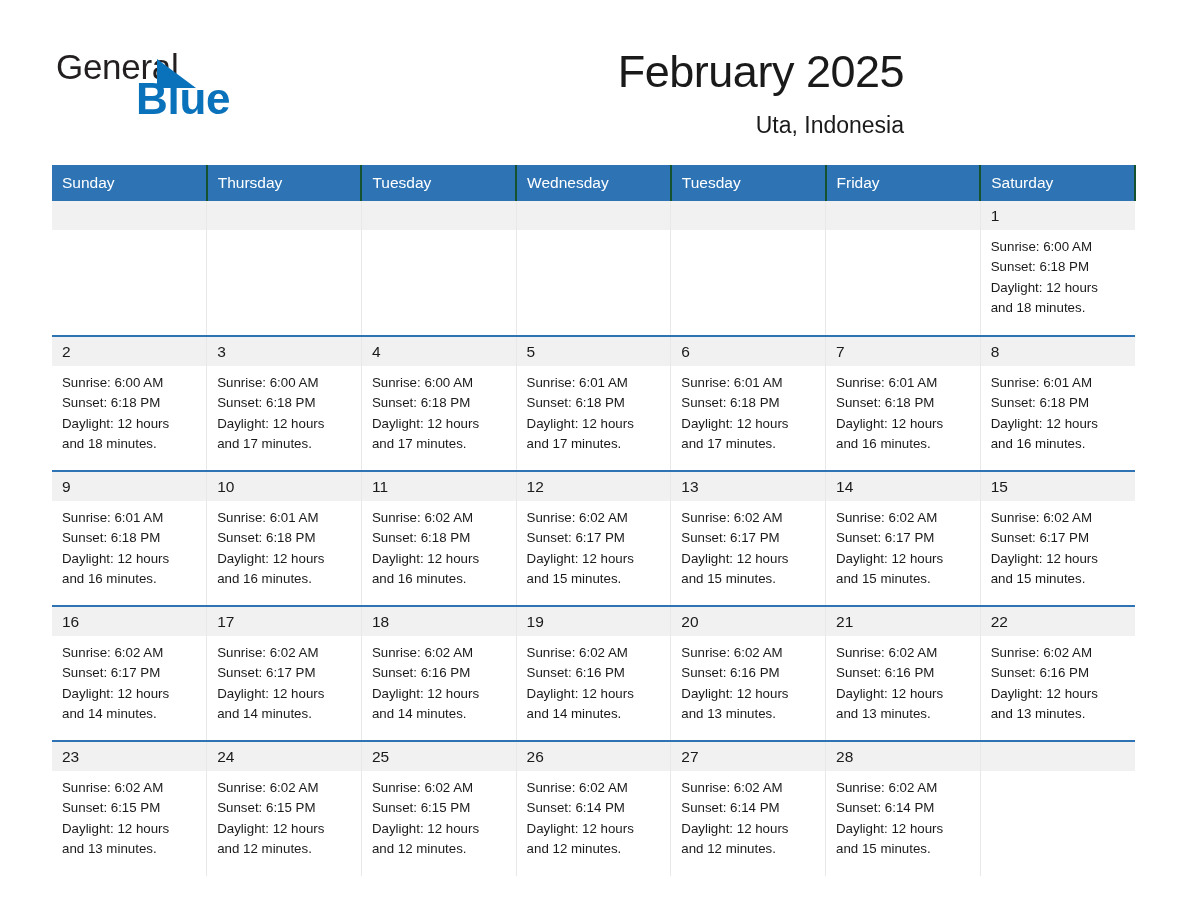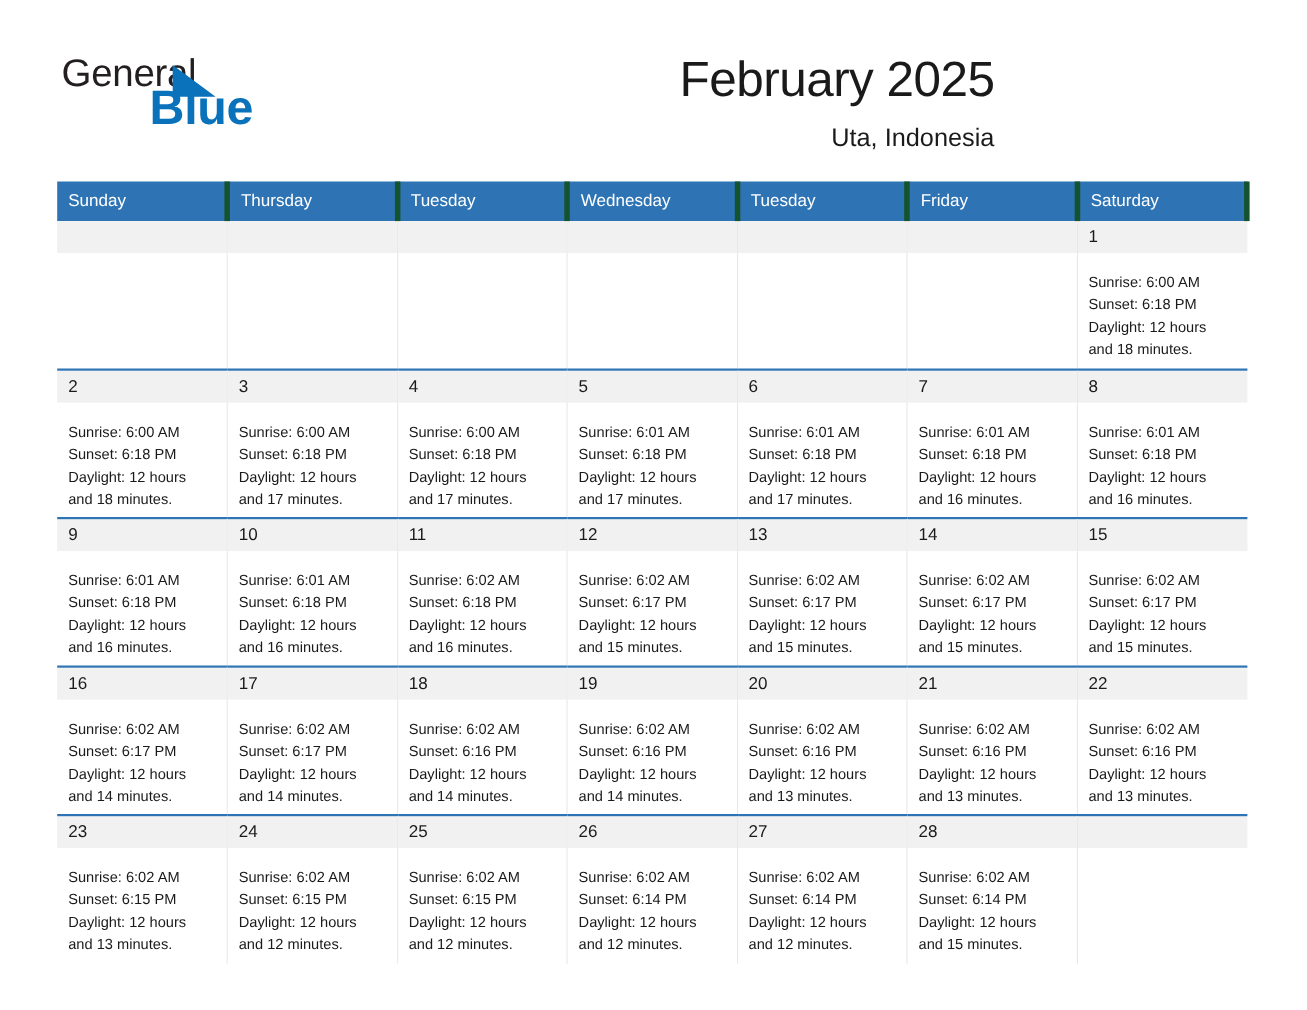--- a/index.html
+++ b/index.html
@@ -79,21 +79,21 @@
   }
   .calendar th {
     background: #2e74b5;
     color: #ffffff;
     font-weight: 400;
     font-size: 15.5px;
     text-align: left;
     padding: 9px 0 9px 10px;
     height: 32px;
     line-height: 18px;
-    border-right: 5px solid #14532d;
+    border-right: 2px solid #14532d;
   }
   .calendar td {
     vertical-align: top;
     padding: 0;
     width: 154.8px;
     height: 135px;
     border-right: 1px solid #e8e8e8;
     border-top: 2px solid #2e74b5;
     background: #ffffff;
   }
@@ -101,21 +101,21 @@
   .calendar tr.week.first > td { border-top: none; }
   .daynum {
     background: #f1f1f1;
     font-size: 15.5px;
     color: #1a1a1a;
     padding: 5px 0 5px 10px;
     line-height: 19px;
     height: 29px;
   }
   .cell-body {
-    padding: 17px 8px 0 10px;
+    padding: 7px 8px 0 10px;
     font-size: 13.3px;
     line-height: 20.3px;
     color: #1a1a1a;
   }
   .cell-body div { white-space: nowrap; }
   td.blank .daynum { background: #f1f1f1; }
   td.blank .cell-body { visibility: hidden; }
 </style>
 </head>
 <body>

